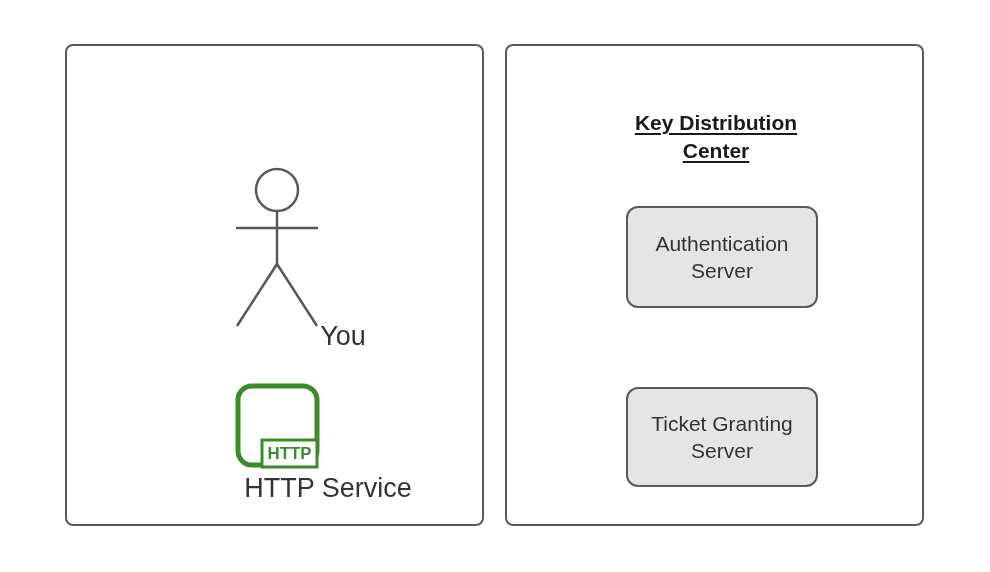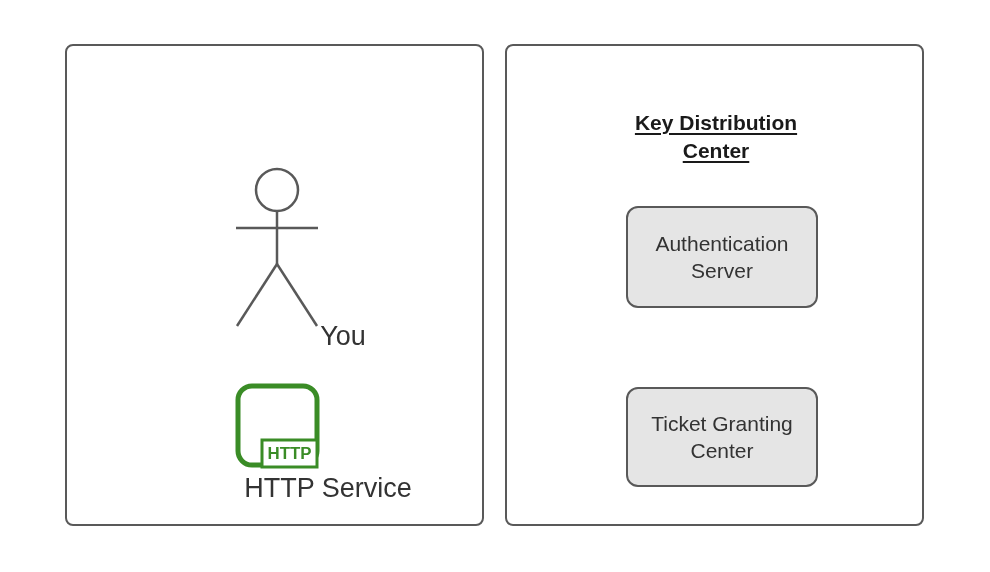--- a/index.html
+++ b/index.html
@@ -125,17 +125,17 @@
   </section>
 
   <section class="panel" id="panel-right">
     <h2 class="panel-title">Key Distribution Center</h2>
 
     <div class="server-box" id="auth-box">
       <span class="server-label">Authentication Server</span>
     </div>
 
     <div class="server-box" id="tgs-box">
-      <span class="server-label">Ticket Granting Center</span>
+      <span class="server-label">Ticket Granting Server</span>
     </div>
   </section>
 
 </div>
 
 </body></html>

